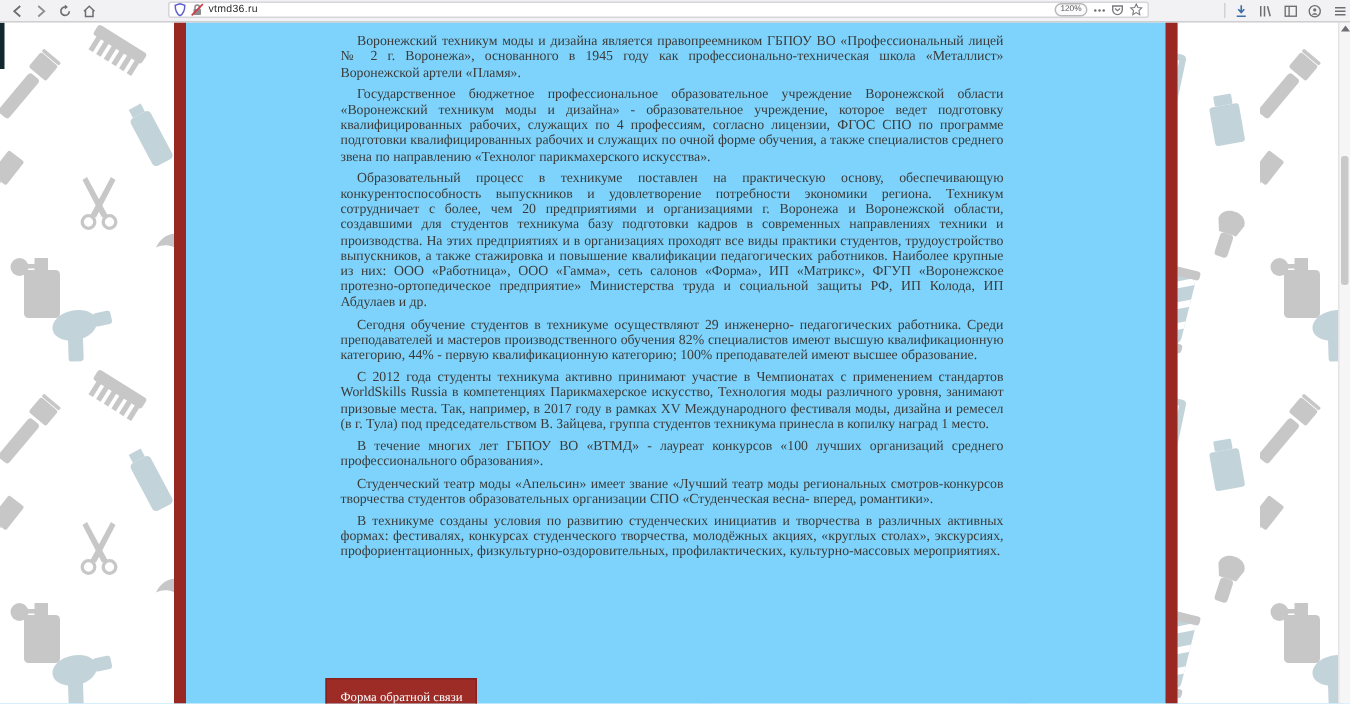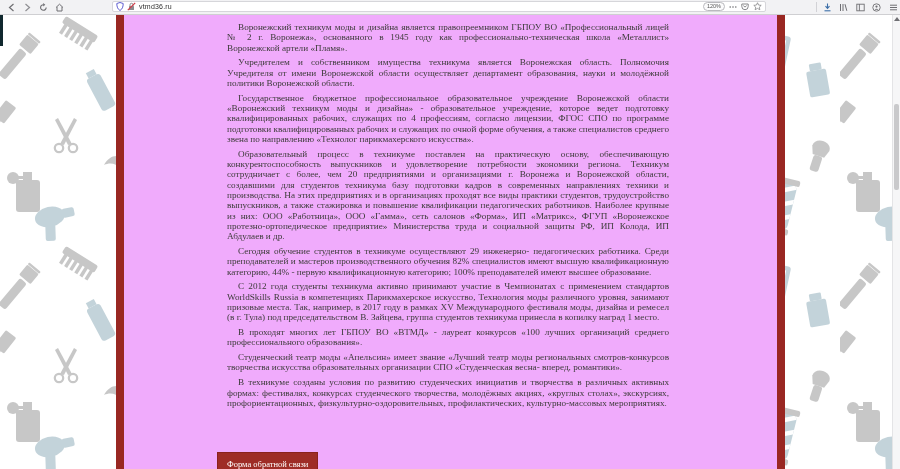--- a/index.html
+++ b/index.html
@@ -31,21 +31,21 @@
     font-size:5.5px;color:#555;border:1px solid #b9b9bd;border-radius:5px;
     padding:0 3px;line-height:7px;background:#fbfbfc;cursor:pointer;
   }
   .divider{position:absolute;left:816px;top:2px;width:1px;height:10px;background:#d2d2d6;}
   
   .page{position:absolute;top:14px;left:0;width:900px;height:455px;background:#fff;}
   .pattern-svg{position:absolute;top:0;left:0;z-index:0;}
   .left-stub{position:absolute;left:0;top:1px;width:3px;height:31px;background:#10282e;z-index:2;}
   
   .content{
-    position:absolute;left:116px;top:0;width:653px;height:455px;background:#f0abfc;
+    position:absolute;left:116px;top:0;width:653px;height:455px;background:#7dd3fc;
     border-left:8px solid #992722;border-right:8px solid #992722;z-index:3;
   }
   .textcol{padding:8px 108px 0 103px;}
   .textcol p{
     margin:0 0 4.5px 0;
     font-family:"Liberation Serif","DejaVu Serif",serif;
     font-size:9.2px;line-height:10.3px;color:#3c3b39;
     text-align:justify;text-indent:11px;
   }
   .feedback-btn{
@@ -260,27 +260,26 @@
       </pattern>
     </defs>
     <rect width="900" height="455" fill="url(#barber)"></rect>
   </svg>
 
   <span class="left-stub"></span>
 
   <div class="content">
     <div class="textcol">
       <p>Воронежский техникум моды и дизайна является правопреемником ГБПОУ ВО «Профессиональный лицей № 2 г. Воронежа», основанного в 1945 году как профессионально-техническая школа «Металлист» Воронежской артели «Пламя».</p>
-      <p>Учредителем и собственником имущества техникума является Воронежская область. Полномочия Учредителя от имени Воронежской области осуществляет департамент образования, науки и молодёжной политики Воронежской области.</p>
       <p>Государственное бюджетное профессиональное образовательное учреждение Воронежской области «Воронежский техникум моды и дизайна» - образовательное учреждение, которое ведет подготовку квалифицированных рабочих, служащих по 4 профессиям, согласно лицензии, ФГОС СПО по программе подготовки квалифицированных рабочих и служащих по очной форме обучения, а также специалистов среднего звена по направлению «Технолог парикмахерского искусства».</p>
       <p>Образовательный процесс в техникуме поставлен на практическую основу, обеспечивающую конкурентоспособность выпускников и удовлетворение потребности экономики региона. Техникум сотрудничает с более, чем 20 предприятиями и организациями г. Воронежа и Воронежской области, создавшими для студентов техникума базу подготовки кадров в современных направлениях техники и производства. На этих предприятиях и в организациях проходят все виды практики студентов, трудоустройство выпускников, а также стажировка и повышение квалификации педагогических работников. Наиболее крупные из них: ООО «Работница», ООО «Гамма», сеть салонов «Форма», ИП «Матрикс», ФГУП «Воронежское протезно-ортопедическое предприятие» Министерства труда и социальной защиты РФ, ИП Колода, ИП Абдулаев и др.</p>
       <p>Сегодня обучение студентов в техникуме осуществляют 29 инженерно- педагогических работника. Среди преподавателей и мастеров производственного обучения 82% специалистов имеют высшую квалификационную категорию, 44% - первую квалификационную категорию; 100% преподавателей имеют высшее образование.</p>
       <p>С 2012 года студенты техникума активно принимают участие в Чемпионатах с применением стандартов WorldSkills Russia в компетенциях Парикмахерское искусство, Технология моды различного уровня, занимают призовые места. Так, например, в 2017 году в рамках XV Международного фестиваля моды, дизайна и ремесел (в г. Тула) под председательством В. Зайцева, группа студентов техникума принесла в копилку наград 1 место.</p>
-      <p>В проходят многих лет ГБПОУ ВО «ВТМД» - лауреат конкурсов «100 лучших организаций среднего профессионального образования».</p>
-      <p>Студенческий театр моды «Апельсин» имеет звание «Лучший театр моды региональных смотров-конкурсов творчества искусства образовательных организации СПО «Студенческая весна- вперед, романтики».</p>
+      <p>В течение многих лет ГБПОУ ВО «ВТМД» - лауреат конкурсов «100 лучших организаций среднего профессионального образования».</p>
+      <p>Студенческий театр моды «Апельсин» имеет звание «Лучший театр моды региональных смотров-конкурсов творчества студентов образовательных организации СПО «Студенческая весна- вперед, романтики».</p>
       <p>В техникуме созданы условия по развитию студенческих инициатив и творчества в различных активных формах: фестивалях, конкурсах студенческого творчества, молодёжных акциях, «круглых столах», экскурсиях, профориентационных, физкультурно-оздоровительных, профилактических, культурно-массовых мероприятиях.</p>
     </div>
     <button class="feedback-btn">Форма обратной связи</button>
   </div>
 
   <div class="scrollbar">
     <span class="scroll-up"></span>
     <span class="scroll-thumb"></span>
   </div>
 </div>

